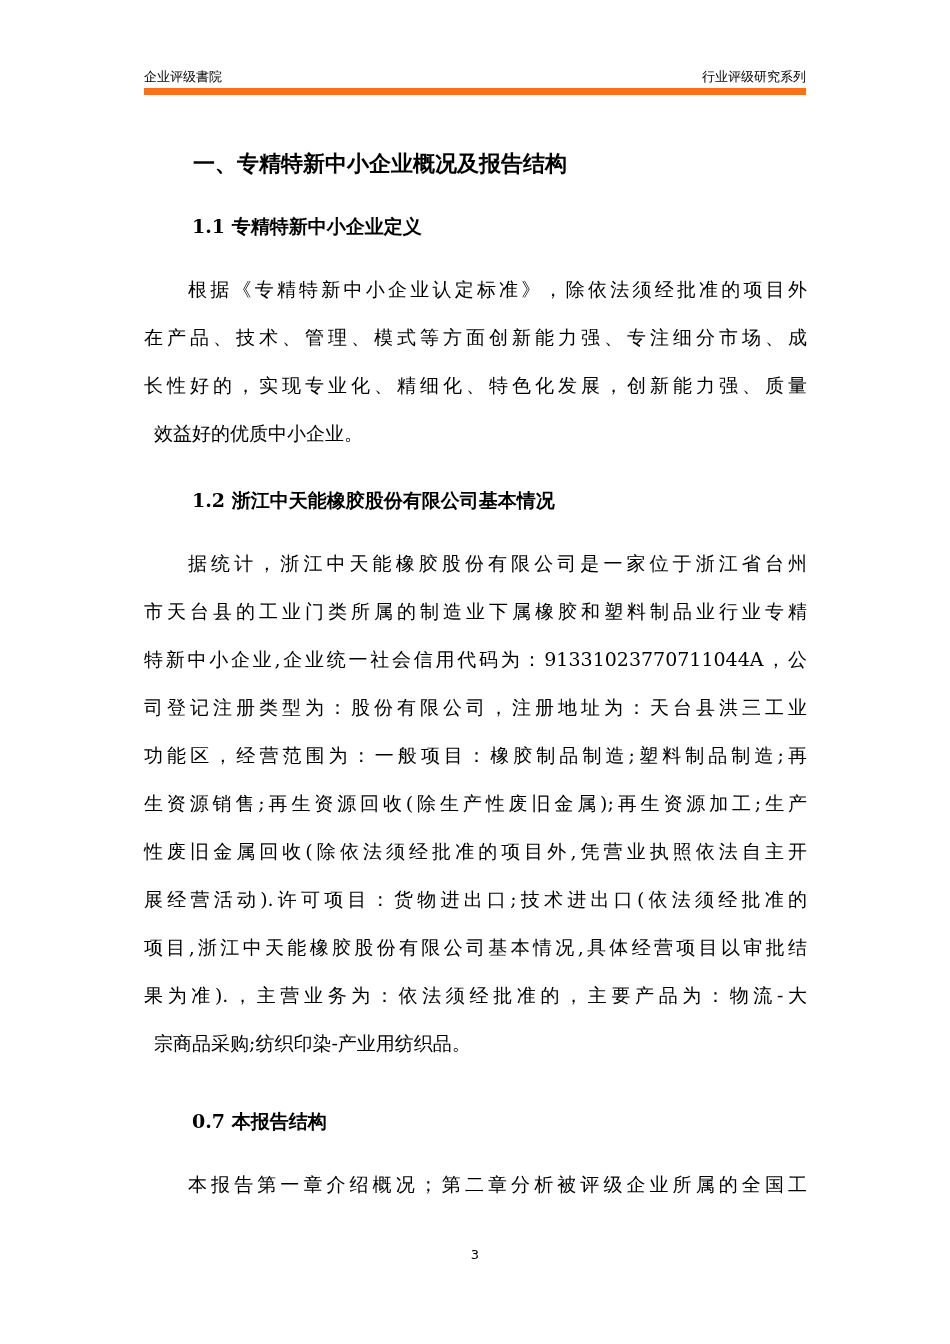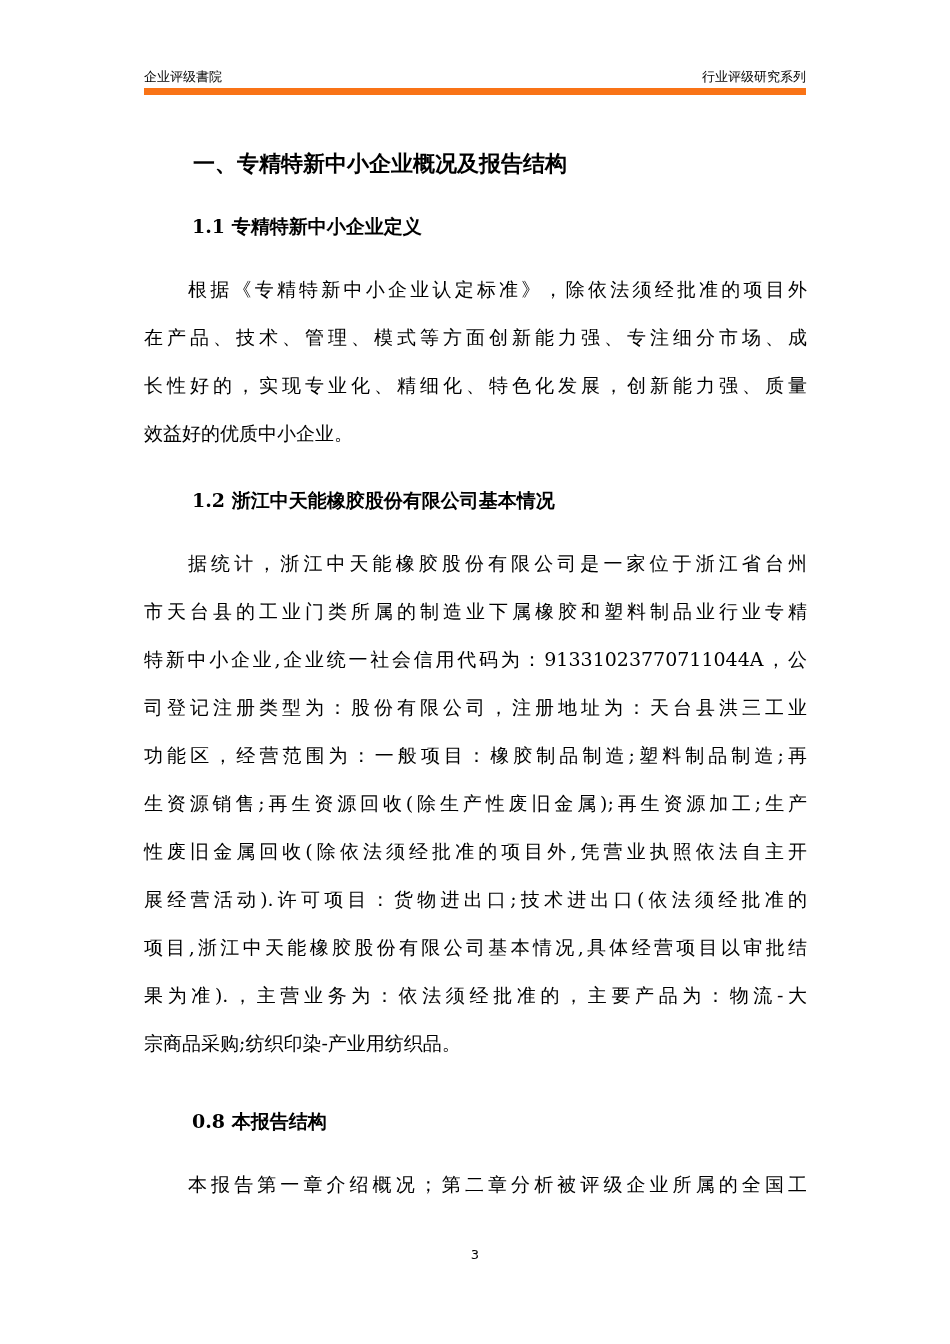--- a/index.html
+++ b/index.html
@@ -55,20 +55,21 @@
     .para .line {
       display: block;
       height: 48px;
       line-height: 48px;
       white-space: nowrap;
       text-align: justify;
       text-align-last: justify;
     }
     .para .line.last {
       text-align-last: left;
+      margin-left: 10px;
     }
     .para .line.indent {
       padding-left: 44px;
     }
     .page-number {
       position: absolute;
       left: 0;
       width: 950px;
       top: 1247px;
       text-align: center;
@@ -102,18 +103,18 @@
   <span class="line">司登记注册类型为：股份有限公司，注册地址为：天台县洪三工业</span>
   <span class="line">功能区，经营范围为：一般项目：橡胶制品制造;塑料制品制造;再</span>
   <span class="line">生资源销售;再生资源回收(除生产性废旧金属);再生资源加工;生产</span>
   <span class="line">性废旧金属回收(除依法须经批准的项目外,凭营业执照依法自主开</span>
   <span class="line">展经营活动).许可项目：货物进出口;技术进出口(依法须经批准的</span>
   <span class="line">项目,浙江中天能橡胶股份有限公司基本情况,具体经营项目以审批结</span>
   <span class="line">果为准).，主营业务为：依法须经批准的，主要产品为：物流-大</span>
   <span class="line last">宗商品采购;纺织印染-产业用纺织品。</span>
 </div>
 
-<div class="h2" style="top:1105px;">0.8 本报告结构</div>
+<div class="h2" style="top:1105px;">0.7 本报告结构</div>
 <div class="para" style="top:1160px;">
   <span class="line indent">本报告第一章介绍概况；第二章分析被评级企业所属的全国工</span>
 </div>
 
 <div class="page-number">3</div>
 
 </body></html>

